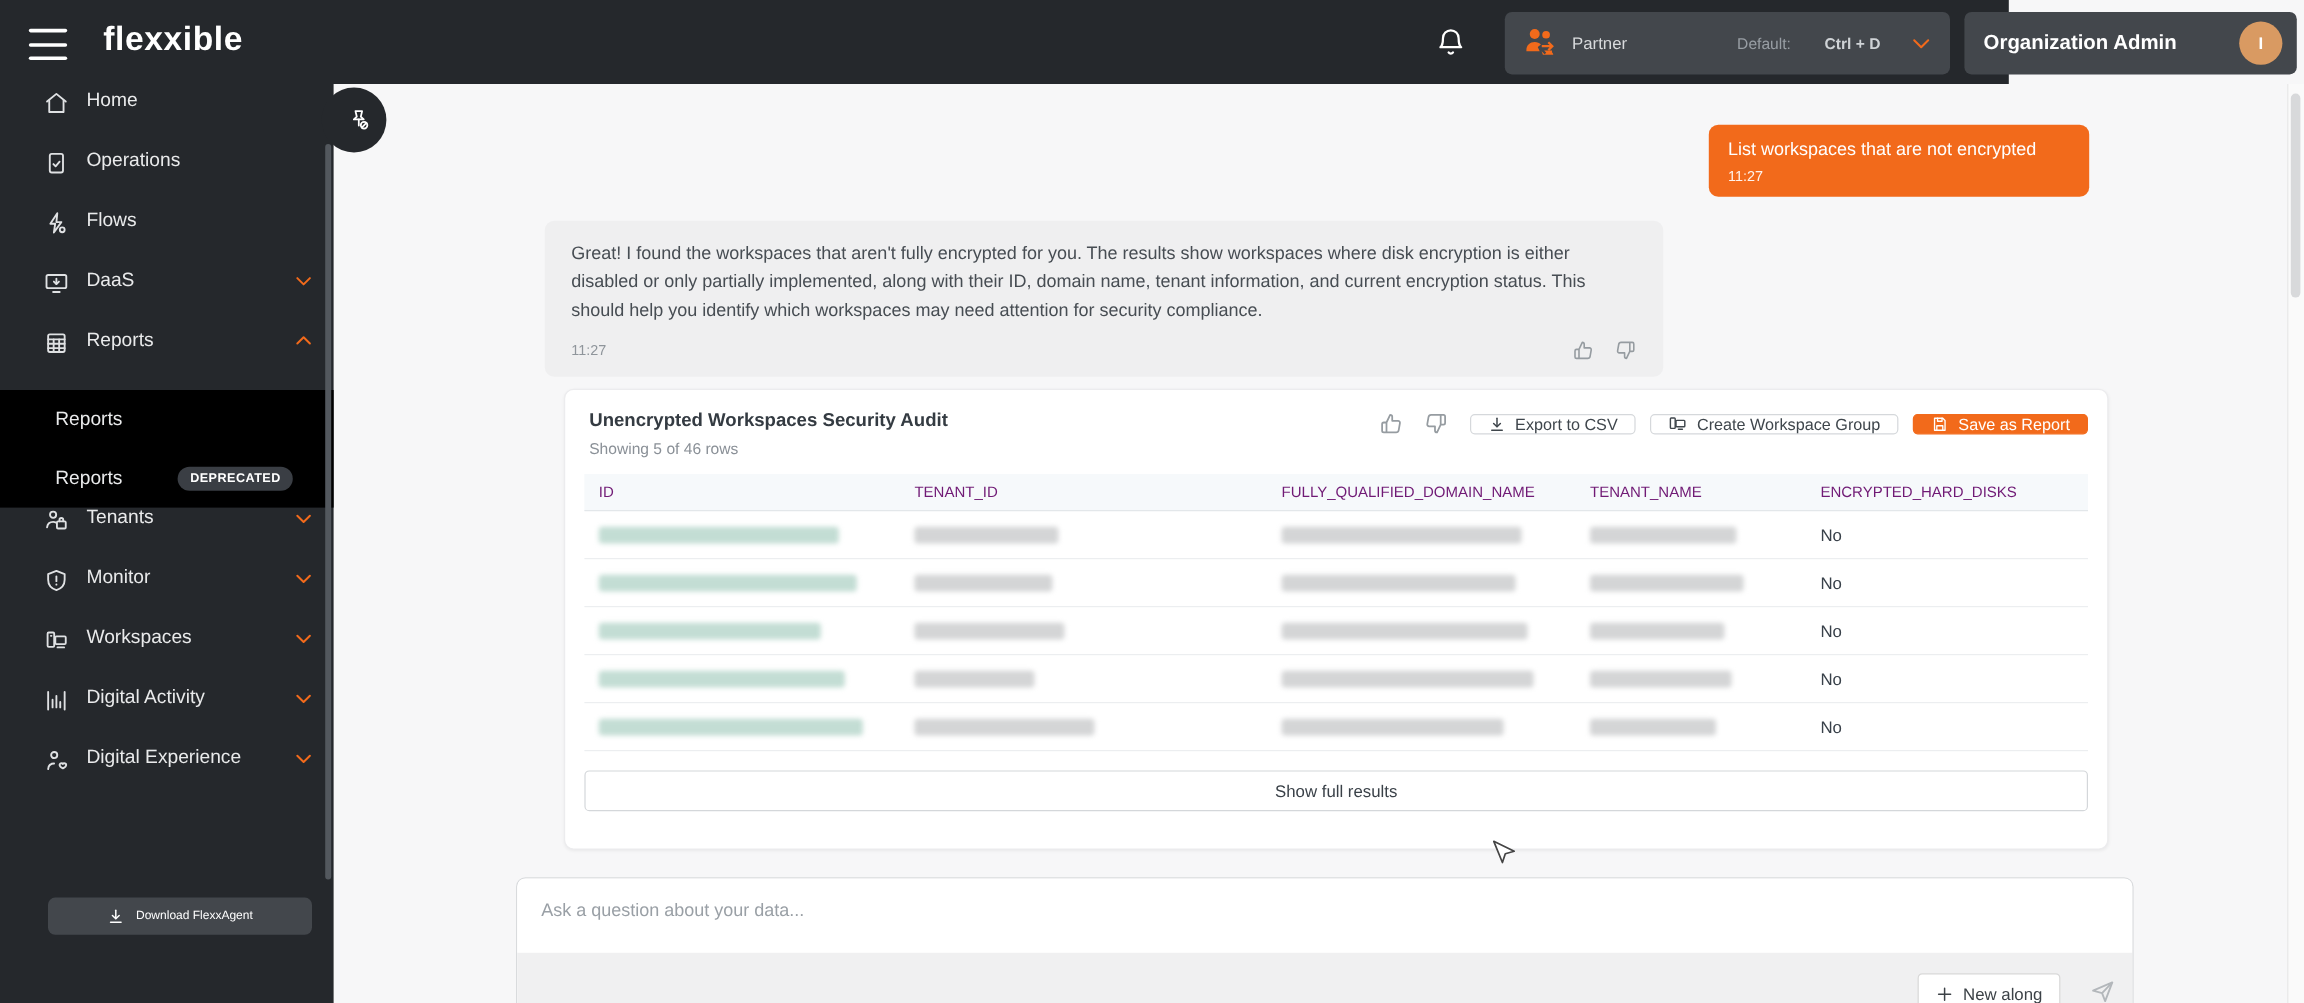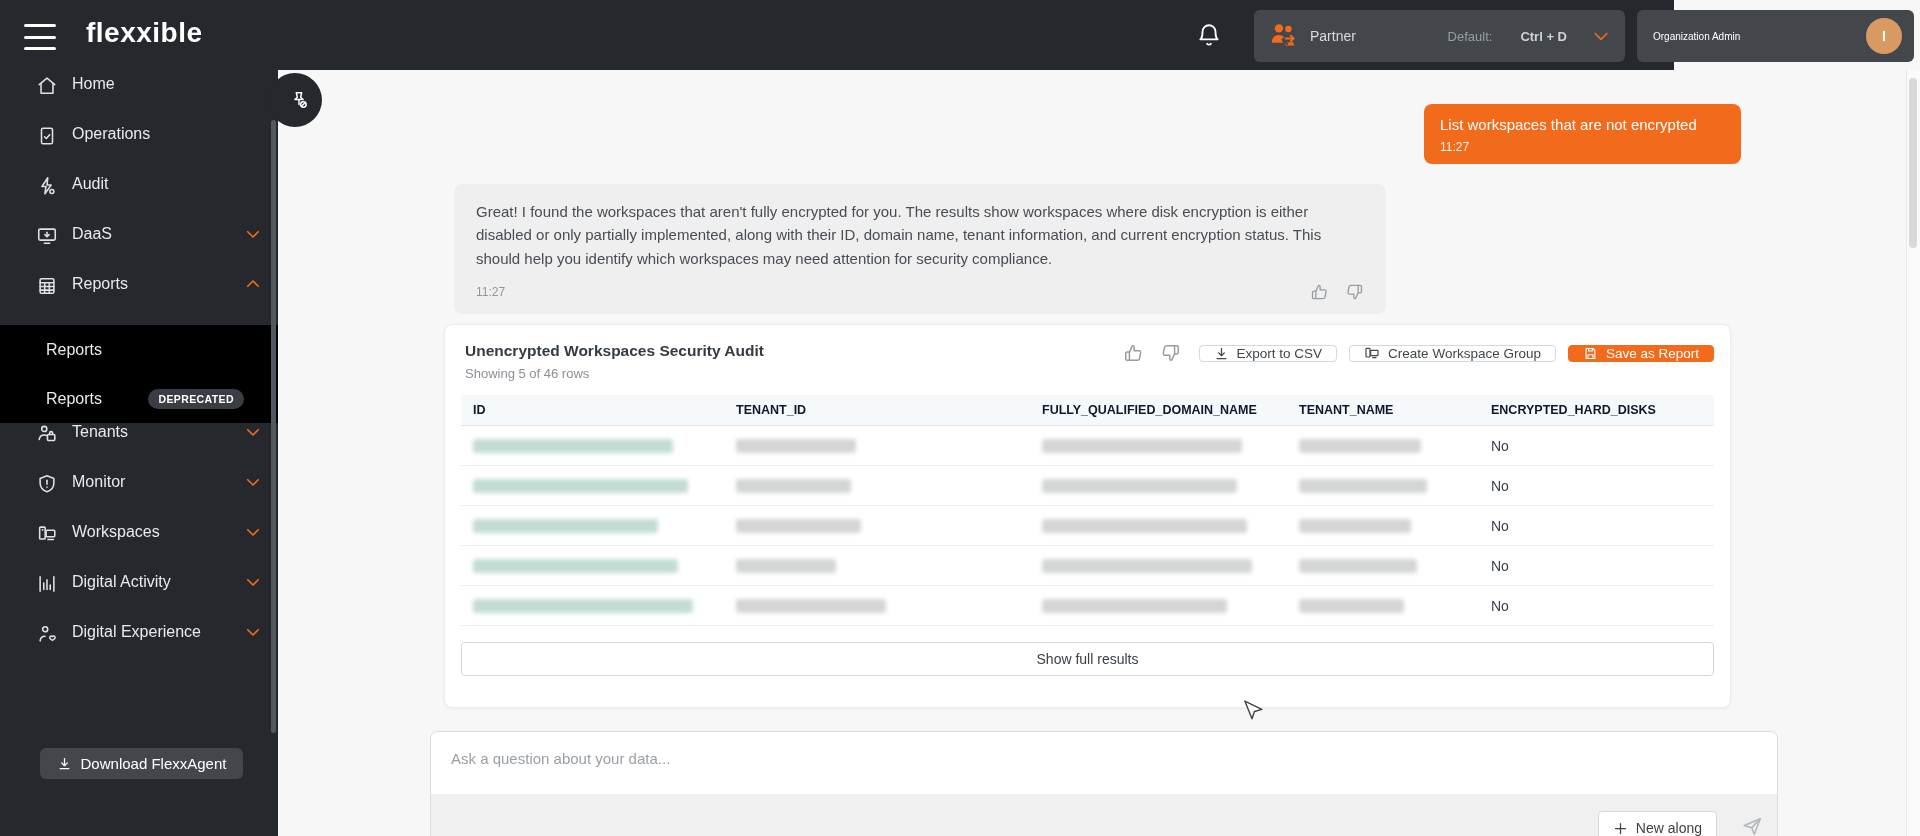--- a/index.html
+++ b/index.html
@@ -16,62 +16,62 @@
   .hamburger span{display:block;height:3px;background:#fff;border-radius:2px;}
   .logo{position:absolute;left:86px;top:17px;color:#fff;font-size:28px;font-weight:700;letter-spacing:.5px;}
   .bell{position:absolute;left:1196px;top:22px;color:#fff;cursor:pointer;}
   .tb-box{position:absolute;top:10px;height:52px;background:#43474c;border-radius:6px;display:flex;align-items:center;box-sizing:border-box;cursor:pointer;}
   .partner-box{left:1254px;width:371px;padding:0 14px;}
   .partner-label{color:#d8dadc;font-size:14px;margin-left:10px;}
   .partner-right{margin-left:auto;display:flex;align-items:center;gap:24px;justify-content:flex-end;}
   .default-prefix{color:#989ea4;font-size:13px;}
   .shortcut{color:#cfd3d6;font-size:13px;font-weight:700;margin-left:4px;}
   .account-box{left:1637px;width:277px;padding:0 12px 0 16px;}
-  .account-name{color:#fff;font-size:10px;font-weight:400;}
+  .account-name{color:#fff;font-size:17px;font-weight:700;}
   .avatar{margin-left:auto;width:36px;height:36px;border-radius:50%;background:#d99a62;color:#fff;font-size:14px;font-weight:700;display:flex;align-items:center;justify-content:center;}
   
   .sidebar{position:absolute;left:0;top:70px;width:278px;height:766px;background:#25282c;z-index:20;}
   .nav-top{padding-top:5px;}
   .nav-item{position:relative;height:50px;display:flex;align-items:flex-start;padding:0 16px 0 36px;color:#e9eaeb;font-size:16px;cursor:pointer;}
   .nav-icon{width:22px;height:22px;color:#dfe1e3;margin-right:14px;flex:0 0 auto;}
   .nav-label{white-space:nowrap;}
   .nav-chevron{margin-left:auto;color:#f26a1b;}
   .nav-chevron.up svg{transform:rotate(180deg);}
   .submenu{background:#000;}
   .sub-item{position:relative;height:49px;display:flex;align-items:center;padding:0 16px 0 46px;color:#e9eaeb;font-size:16px;cursor:pointer;}
   .sub-item.active{color:#f26a1b;}
   .sub-item.active::before{content:"";position:absolute;left:11px;top:6px;bottom:6px;width:4px;background:#f26a1b;}
   .dep-badge{margin-left:auto;margin-right:18px;background:#3a3e44;color:#fff;font-size:10.5px;font-weight:700;letter-spacing:.4px;padding:4px 10px;border-radius:10px;}
-  .download-btn{position:absolute;left:40px;top:678px;width:203px;height:31px;background:#43474c;border:none;border-radius:6px;color:#fff;font-size:15px;font-family:inherit;display:flex;align-items:center;justify-content:center;gap:9px;cursor:pointer;}
+  .download-btn{position:absolute;left:40px;top:678px;width:220px;height:31px;background:#43474c;border:none;border-radius:6px;color:#fff;font-size:10px;font-family:inherit;display:flex;align-items:center;justify-content:center;gap:9px;cursor:pointer;}
   .side-scroll-thumb{position:absolute;left:271px;top:50px;width:5px;height:613px;background:#53585e;border-radius:3px;z-index:4;}
   .pin-circle{position:absolute;left:268px;top:73px;width:54px;height:54px;border-radius:50%;background:#25282c;z-index:25;display:flex;align-items:center;justify-content:center;padding-left:8px;box-sizing:border-box;cursor:pointer;color:#fff;}
   
   .user-bubble{position:absolute;left:1424px;top:104px;width:317px;box-sizing:border-box;background:#f26a1b;border-radius:8px;padding:11px 16px 10px;color:#fff;}
   .user-bubble .msg{font-size:15px;line-height:1.35;}
   .user-bubble .time{font-size:12px;margin-top:5px;color:rgba(255,255,255,.92);}
   .ai-box{position:absolute;left:454px;top:184px;width:932px;box-sizing:border-box;background:#efeff0;border-radius:8px;padding:16px 22px 12px;}
   .ai-box .msg{font-size:15px;line-height:1.55;color:#474d53;}
   .ai-meta{display:flex;align-items:center;margin-top:12px;}
   .ai-meta .time{font-size:12px;color:#8f959b;}
   .thumbs{display:flex;align-items:center;gap:14px;color:#969ca1;}
   .ai-meta .thumbs{margin-left:auto;}
   .thumb{cursor:pointer;}
   
-  .card{position:absolute;left:444px;top:324px;width:1287px;height:384px;box-sizing:border-box;background:#fff;border:1px solid #ececee;border-radius:8px;box-shadow:0 1px 3px rgba(0,0,0,.06);}
+  .card{position:absolute;left:470px;top:324px;width:1287px;height:384px;box-sizing:border-box;background:#fff;border:1px solid #ececee;border-radius:8px;box-shadow:0 1px 3px rgba(0,0,0,.06);}
   .card-head{position:relative;padding:17px 20px 0;}
   .card-title{font-size:15.5px;font-weight:700;color:#343b42;}
   .card-sub{font-size:13px;color:#8a9097;margin-top:6px;}
   .card-actions{position:absolute;right:16px;top:17px;display:flex;align-items:center;gap:12px;}
   .btn{height:17px;box-sizing:border-box;display:inline-flex;align-items:center;gap:8px;padding:0 14px;border-radius:4px;font-size:13.5px;font-family:inherit;cursor:pointer;}
   .btn.ghost{background:#fff;border:1px solid #d5d8db;color:#3f464c;}
   .btn.primary{background:#f26a1b;border:1px solid #f26a1b;color:#fff;}
   .table{margin:14px 16px 0;}
   .thead,.trow{display:grid;grid-template-columns:263px 306px 257px 192px 1fr;}
   .thead{background:#f6f9fb;border-bottom:1px solid #e3e7ea;height:30px;}
-  .th{display:flex;align-items:center;padding:0 12px;font-size:12.5px;font-weight:700;color:#0f172a;white-space:nowrap;overflow:hidden;}
+  .th{display:flex;align-items:center;padding:0 12px;font-size:12.5px;font-weight:400;color:#701a75;white-space:nowrap;overflow:hidden;}
   .trow{height:39px;border-bottom:1px solid #eceef0;}
   .tcell{display:flex;align-items:center;padding:0 12px;font-size:14px;color:#39414a;}
   .redact{height:14px;border-radius:3px;filter:blur(2px);}
   .redact.teal{background:#c3ddd4;}
   .redact.gray{background:#d4d5d6;}
   .show-full{display:block;width:calc(100% - 32px);margin:16px 16px 0;height:34px;background:#fff;border:1px solid #d4d7da;border-radius:4px;font-size:14px;color:#3a4148;font-family:inherit;cursor:pointer;}
   
   .ask-box{position:absolute;left:430px;top:731px;width:1348px;height:120px;box-sizing:border-box;background:#fff;border:1px solid #d9dbdd;border-radius:8px;overflow:hidden;}
   .ask-input{display:block;width:100%;height:62px;box-sizing:border-box;border:none;outline:none;resize:none;padding:18px 20px;font-size:15px;font-family:inherit;color:#3c434a;background:#fff;}
   .ask-input::placeholder{color:#9aa0a6;}
@@ -146,21 +146,21 @@
         </span>
         <span class="nav-label">Operations</span>
       </div>
       <div class="nav-item">
         <span class="nav-icon">
           <svg width="22" height="22" viewBox="0 0 24 24" fill="none" stroke="currentColor" stroke-width="1.7" stroke-linecap="round" stroke-linejoin="round">
             <path d="M12.8 3L6.5 12.5h4.4l-1.2 8L16.5 11h-4.5l.8-8z"></path>
             <circle cx="17.3" cy="18" r="2.2"></circle>
           </svg>
         </span>
-        <span class="nav-label">Audit</span>
+        <span class="nav-label">Flows</span>
       </div>
       <div class="nav-item">
         <span class="nav-icon">
           <svg width="22" height="22" viewBox="0 0 24 24" fill="none" stroke="currentColor" stroke-width="1.7" stroke-linecap="round" stroke-linejoin="round">
             <rect x="3" y="4.5" width="18" height="12" rx="1.5"></rect>
             <path d="M12 8v4.5"></path>
             <path d="M9.7 10.5L12 12.8l2.3-2.3"></path>
             <path d="M9 20h6"></path>
           </svg>
         </span>

